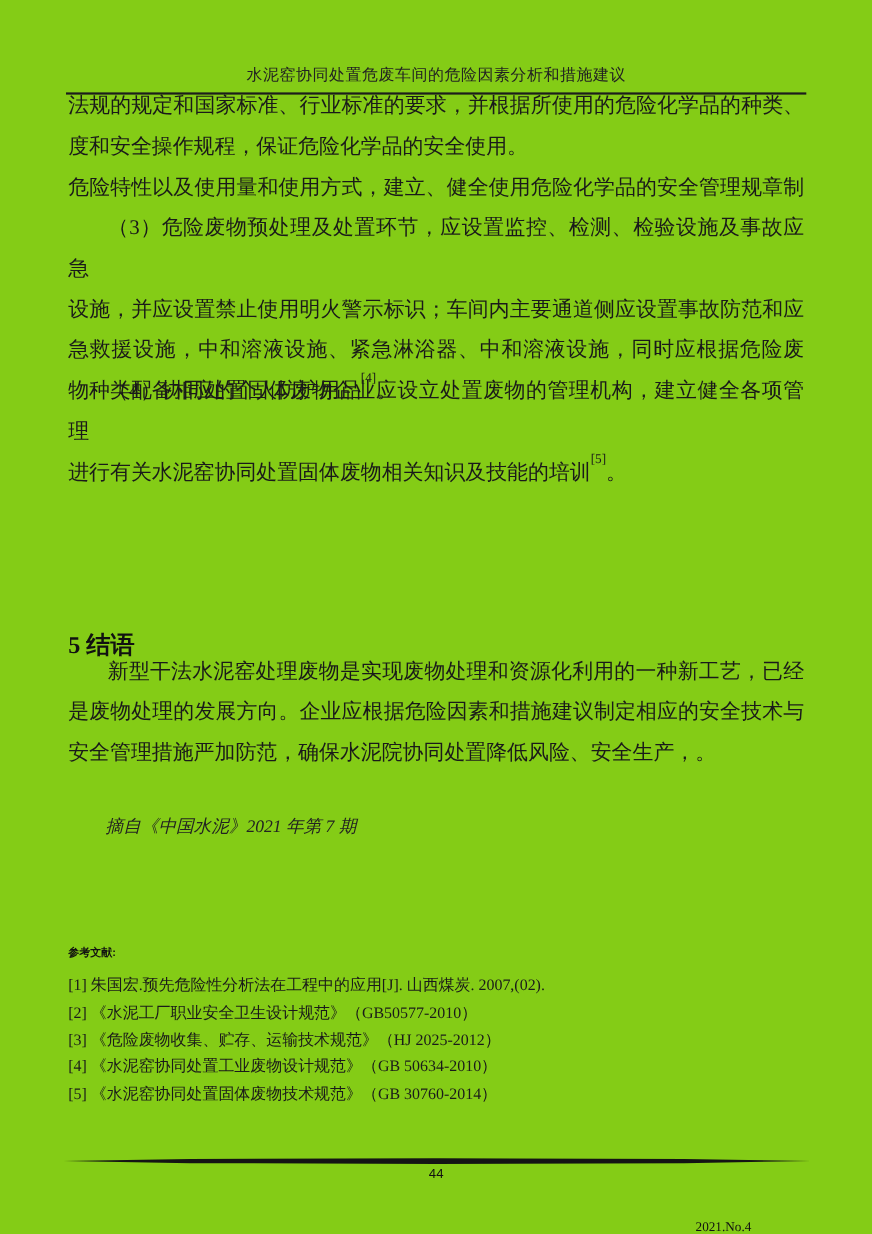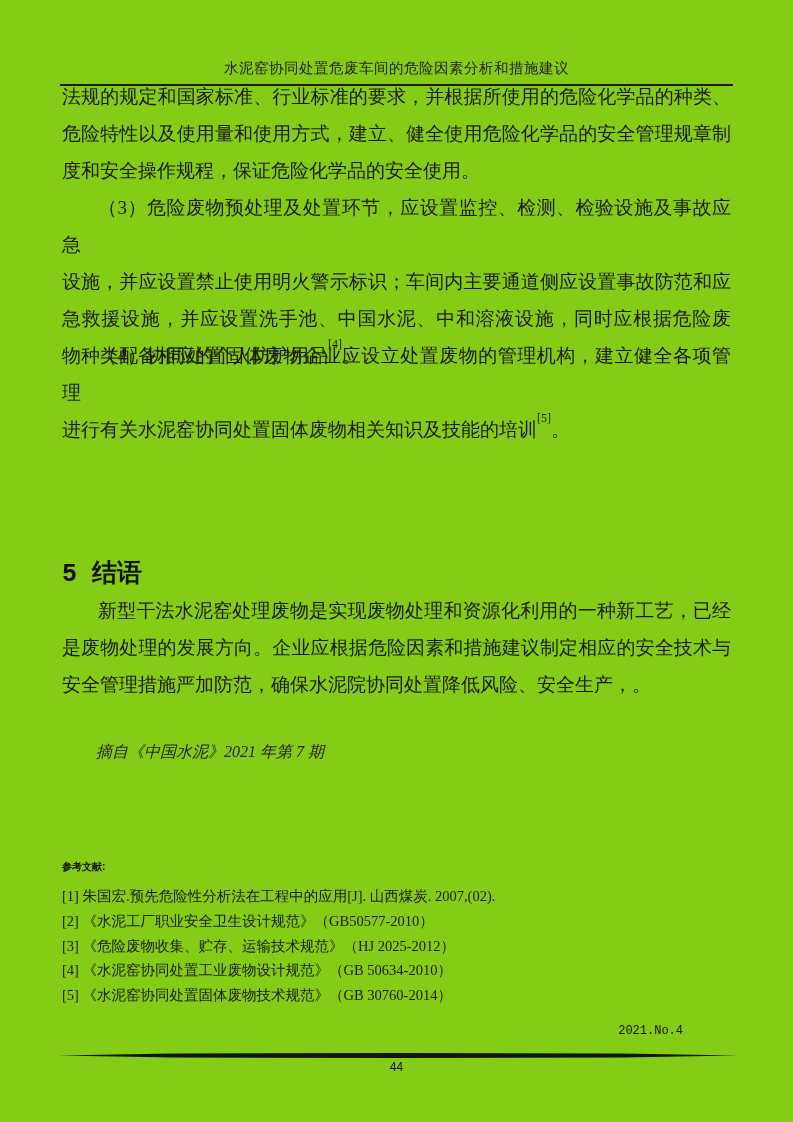--- a/index.html
+++ b/index.html
@@ -26,23 +26,23 @@
   .bline{
     font-size:19px;line-height:37px;color:#1a1a1a;
     text-align:justify;text-align-last:justify;
     text-justify:inter-character;
   }
   .bline.indent{text-indent:36px;}
   .bline.last{text-align:left;text-align-last:left;}
   .bline sup{font-size:12px;line-height:0;position:relative;top:-7px;}
   
   .section-heading{
-    position:absolute;left:62px;top:556px;line-height:37px;
-    font-family:Liberation Mono, monospace;font-weight:bold;
-    font-size:25px;color:#111;
+    position:absolute;left:62px;top:568px;line-height:37px;
+    font-family:Liberation Serif, serif;font-weight:bold;
+    font-size:22px;color:#111;
   }
   
   .source-note{
     position:absolute;left:96px;top:742px;
     font-style:italic;font-size:16px;line-height:20px;color:#222;
   }
   
   .ref-heading{
     position:absolute;left:62px;top:857px;
     font-family:"Liberation Sans",sans-serif;font-weight:bold;
@@ -50,42 +50,42 @@
   }
   .ref-list{position:absolute;left:62px;top:884px;width:680px;}
   .ref-item{font-size:14.5px;line-height:24.8px;color:#1a1a1a;white-space:nowrap;}
   
   .footer-divider{position:absolute;left:58px;top:1052px;width:679px;height:7px;}
   .footer-page{
     position:absolute;top:1060px;left:0;width:100%;text-align:center;
     font-family:"Liberation Sans",sans-serif;font-size:12px;color:#111;
   }
   .footer-issue{
-    position:absolute;top:1024px;right:110px;
-    font-family:Liberation Mono, monospace;font-size:12px;color:#111;
+    position:absolute;top:1108px;right:110px;
+    font-family:Liberation Serif, serif;font-size:12px;color:#111;
   }
 </style>
 </head>
 <body>
 
 <div class="page">
 
   <div class="running-title">水泥窑协同处置危废车间的危险因素分析和措施建议</div>
   <div class="header-rule"></div>
 
   <div class="para p1">
     <div class="bline">法规的规定和国家标准、行业标准的要求，并根据所使用的危险化学品的种类、</div>
+    <div class="bline last">度和安全操作规程，保证危险化学品的安全使用。</div>
     <div class="bline">危险特性以及使用量和使用方式，建立、健全使用危险化学品的安全管理规章制</div>
-    <div class="bline last">度和安全操作规程，保证危险化学品的安全使用。</div>
   </div>
 
   <div class="para p2">
     <div class="bline indent">（3）危险废物预处理及处置环节，应设置监控、检测、检验设施及事故应急</div>
     <div class="bline">设施，并应设置禁止使用明火警示标识；车间内主要通道侧应设置事故防范和应</div>
-    <div class="bline">急救援设施，并应设置洗手池、中国水泥、中和溶液设施，同时应根据危险废</div>
+    <div class="bline">急救援设施，中和溶液设施、紧急淋浴器、中和溶液设施，同时应根据危险废</div>
     <div class="bline last"><span>物种类配备相应的个人防护用品</span><sup>[4]</sup><span>。</span></div>
   </div>
 
   <div class="para p3">
     <div class="bline indent">（4）协同处置固体废物企业应设立处置废物的管理机构，建立健全各项管理</div>
     <div class="bline last"><span>进行有关水泥窑协同处置固体废物相关知识及技能的培训</span><sup>[5]</sup><span>。</span></div>
   </div>
 
 
   <div class="section-heading">5 结语</div>

